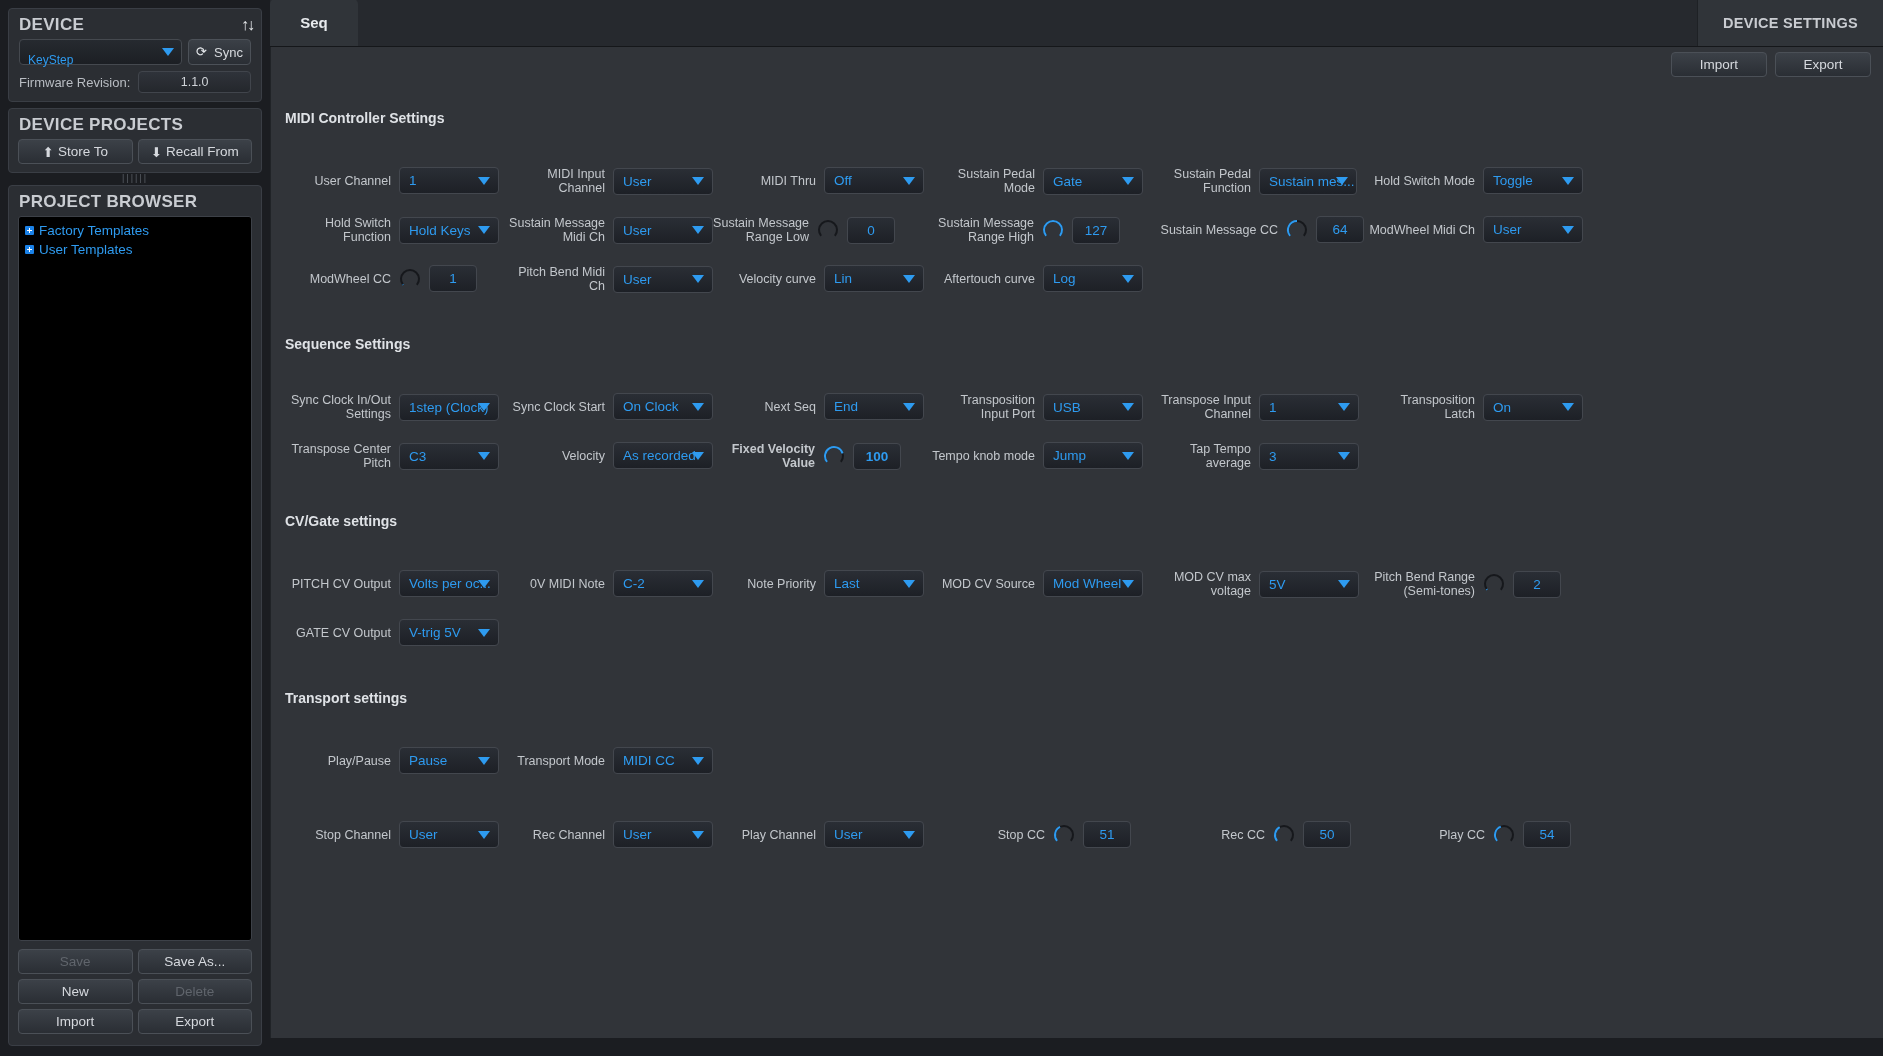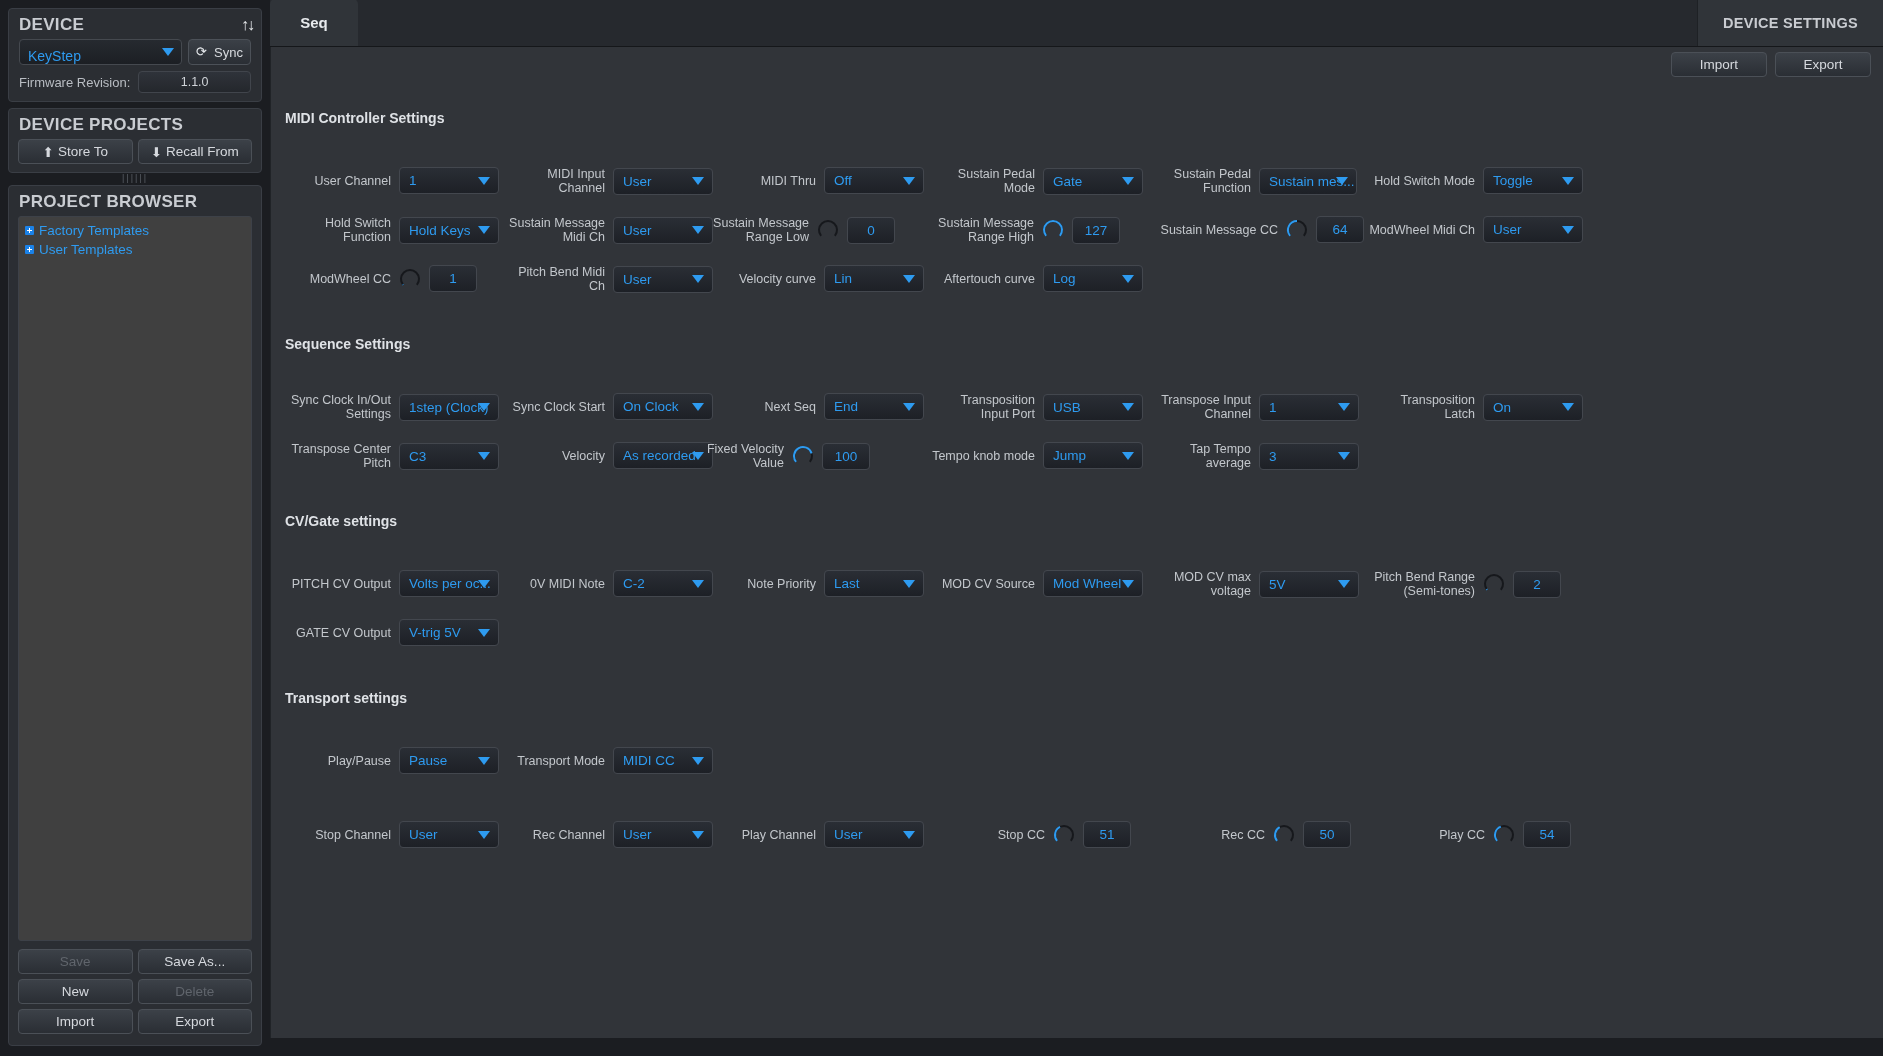--- a/index.html
+++ b/index.html
@@ -54,24 +54,24 @@
     gap: 6px;
     padding: 0 10px 6px 10px;
   }
   .dd {
     position: relative;
     background: #1f2227;
     border: 1px solid #45494f;
     border-radius: 4px;
     height: 26px;
     display: flex;
-    align-items: flex-end;
+    align-items: center;
     padding: 16px 22px 0 8px;
     color: #2e9bf0;
-    font-size: 14px;
+    font-size: 12px;
     background-image: linear-gradient(#262a30, #1c1f24);
   }
   .dd .caret {
     position: absolute;
     right: 7px;
     top: 50%;
     transform: translateY(-50%);
     width: 0; height: 0;
     border-left: 6px solid transparent;
     border-right: 6px solid transparent;
@@ -178,21 +178,21 @@
     padding: 2px 0 3px 0;
   }
   .browser-box {
     margin-top: 0;
     flex: 1;
     display: flex;
     flex-direction: column;
   }
   .tree-area {
     margin: 0 9px 8px 9px;
-    background: #404040;
+    background: #000000;
     border: 1px solid #3d4148;
     border-radius: 3px;
     flex: 1;
     padding: 4px 0 0 6px;
   }
   .tree-item {
     display: flex;
     align-items: center;
     gap: 5px;
     height: 19px;
@@ -616,21 +616,21 @@
             <span class="caret"></span>
           </div>
         </div>
         <div class="field" style="left: 228px; top: 395px;">
           <div class="flabel" style="width: 106px;">Velocity</div>
           <div class="fdd" style="width: 100px;">
             <span>As recorded</span>
             <span class="caret"></span>
           </div>
         </div>
-        <div class="field" style="left: 405px; top: 395px;">
+        <div class="field" style="left: 436px; top: 395px; font-weight: bold;">
           <div class="flabel" style="width: 108px;">Fixed Velocity Value</div>
           <svg class="knob" width="22" height="22" viewBox="0 0 22 22">
             <path d="M 4.11 16.79 A 9 9 0 1 1 17.89 16.79" fill="none" stroke="#16181c" stroke-width="2"></path>
             <path d="M 4.11 16.79 A 9 9 0 1 1 19.60 8.34" fill="none" stroke="#2e9bf0" stroke-width="2"></path>
           </svg>
           <div class="numbox" style="width: 48px;">100</div>
         </div>
         <div class="field" style="left: 655px; top: 395px;">
           <div class="flabel" style="width: 109px;">Tempo knob mode</div>
           <div class="fdd" style="width: 100px;">

